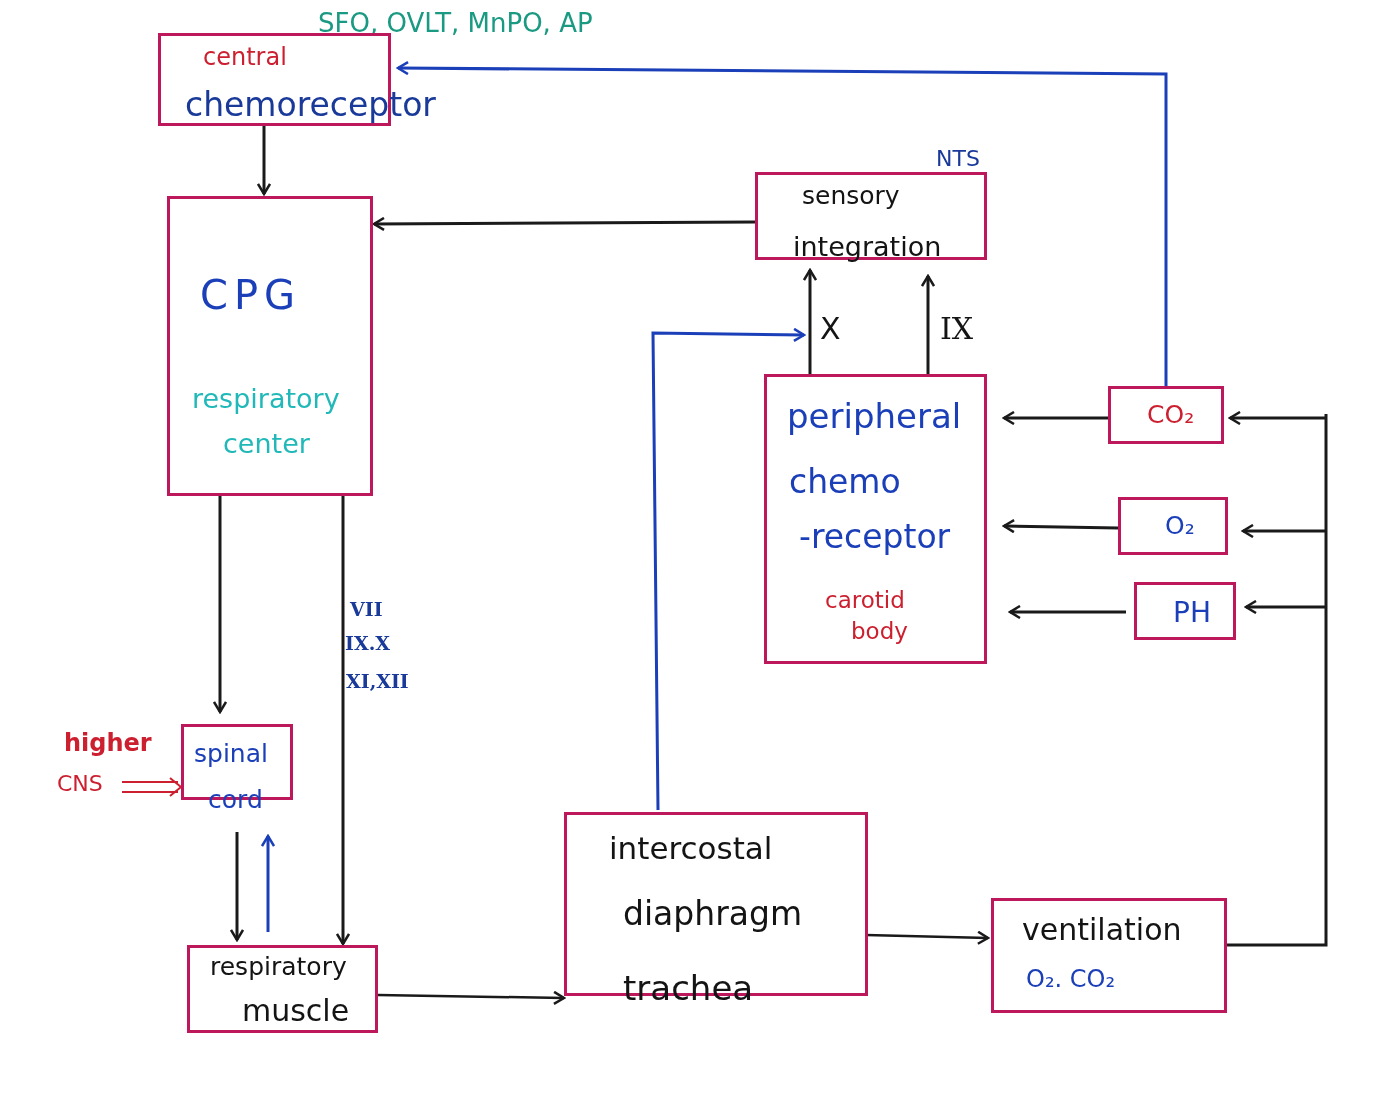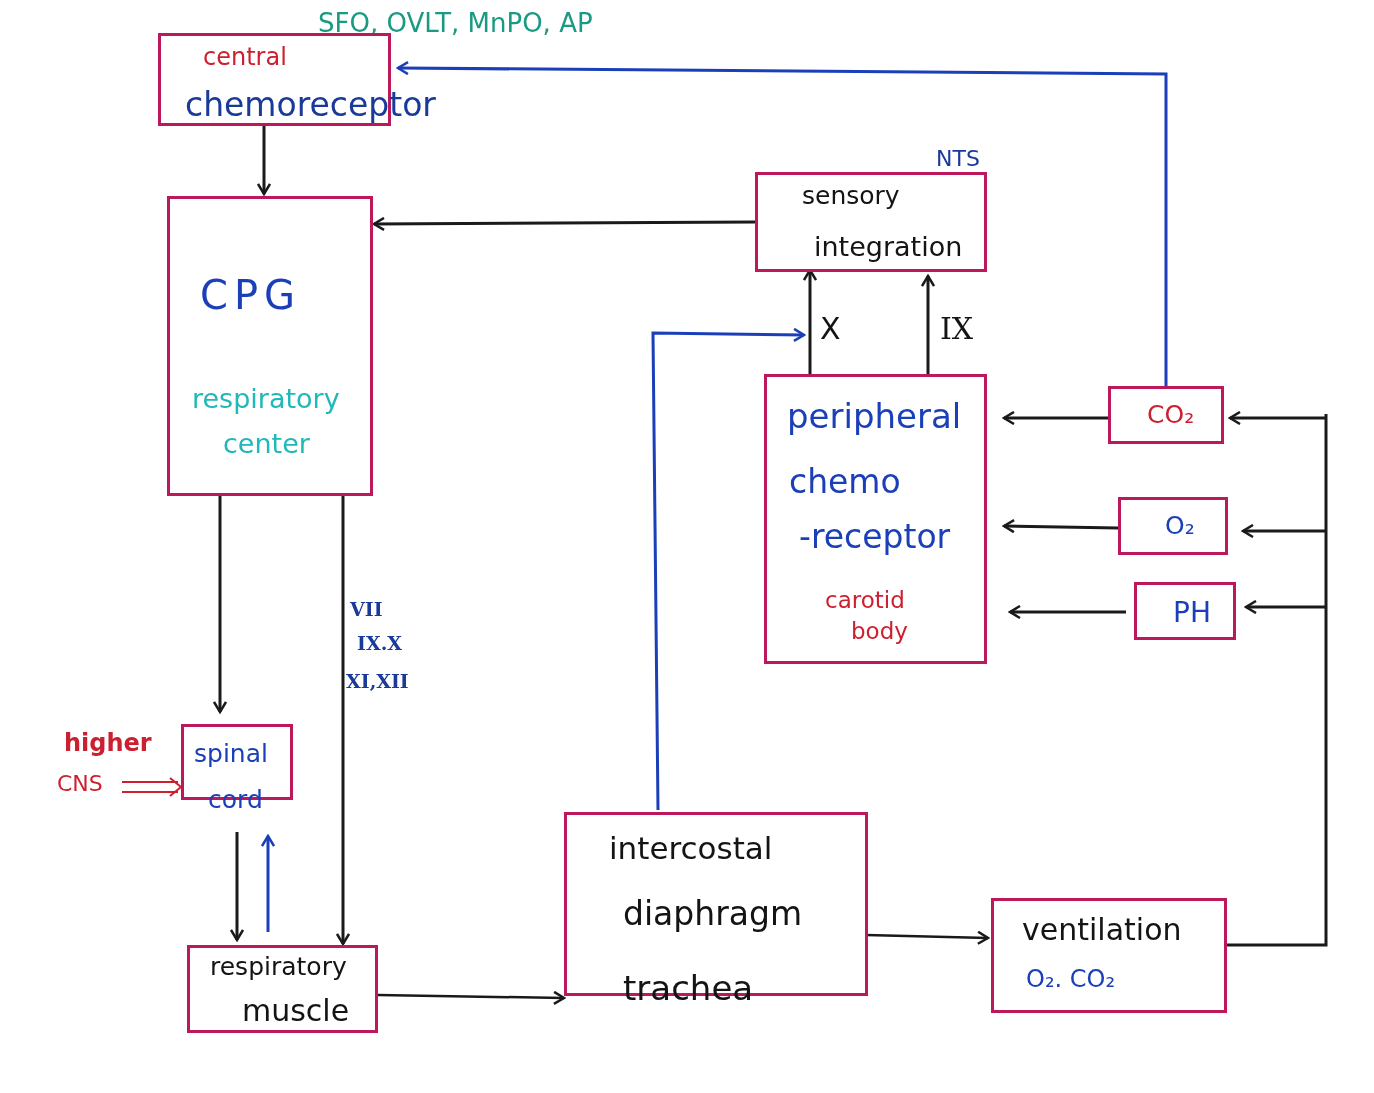--- a/index.html
+++ b/index.html
@@ -74,23 +74,23 @@
   <div class="t darkblue" style="left:24px;top:52px;font-size:33px;">chemoreceptor</div>
 </div>
 
 <div class="box" style="left:167px;top:196px;width:206px;height:300px;">
   <div class="t blue" style="left:30px;top:76px;font-size:40px;letter-spacing:6px;">CPG</div>
   <div class="t cyan" style="left:22px;top:186px;font-size:27px;">respiratory</div>
   <div class="t cyan" style="left:53px;top:231px;font-size:27px;">center</div>
 </div>
 
 <div class="t darkblue" style="left:936px;top:148px;font-size:22px;">NTS</div>
-<div class="box" style="left:755px;top:172px;width:232px;height:100px;">
+<div class="box" style="left:755px;top:172px;width:232px;height:88px;">
   <div class="t black" style="left:44px;top:8px;font-size:25px;">sensory</div>
-  <div class="t black" style="left:56px;top:58px;font-size:27px;">integration</div>
+  <div class="t black" style="left:35px;top:58px;font-size:27px;">integration</div>
 </div>
 
 <div class="t black" style="left:820px;top:314px;font-size:30px;">X</div>
 <div class="t black" style="left:940px;top:314px;font-size:30px;font-family:'DejaVu Serif',serif;">IX</div>
 
 <div class="box" style="left:764px;top:374px;width:223px;height:290px;">
   <div class="t blue" style="left:20px;top:22px;font-size:34px;">peripheral</div>
   <div class="t blue" style="left:22px;top:88px;font-size:33px;">chemo</div>
   <div class="t blue" style="left:32px;top:143px;font-size:33px;">-receptor</div>
   <div class="t red" style="left:58px;top:212px;font-size:23px;">carotid</div>
@@ -101,21 +101,21 @@
   <div class="t red" style="left:36px;top:13px;font-size:25px;">CO₂</div>
 </div>
 <div class="box" style="left:1118px;top:497px;width:110px;height:58px;">
   <div class="t blue" style="left:44px;top:13px;font-size:25px;">O₂</div>
 </div>
 <div class="box" style="left:1126px;top:582px;width:102px;height:58px;margin-left:8px;">
   <div class="t blue" style="left:36px;top:14px;font-size:28px;">PH</div>
 </div>
 
 <div class="t darkblue" style="left:350px;top:600px;font-size:19px;font-weight:bold;font-family:'DejaVu Serif',serif;">VII</div>
-<div class="t darkblue" style="left:357px;top:634px;font-size:19px;font-weight:bold;font-family:'DejaVu Serif',serif;">IX.X</div>
+<div class="t darkblue" style="left:345px;top:634px;font-size:19px;font-weight:bold;font-family:'DejaVu Serif',serif;">IX.X</div>
 <div class="t darkblue" style="left:346px;top:672px;font-size:19px;font-weight:bold;font-family:'DejaVu Serif',serif;">XI,XII</div>
 
 <div class="t red" style="left:64px;top:731px;font-size:24px;font-weight:bold;">higher</div>
 <div class="t red" style="left:57px;top:773px;font-size:22px;">CNS</div>
 
 <div class="box" style="left:181px;top:724px;width:112px;height:76px;">
   <div class="t blue" style="left:10px;top:14px;font-size:25px;">spinal</div>
   <div class="t blue" style="left:24px;top:60px;font-size:25px;">cord</div>
 </div>
 

